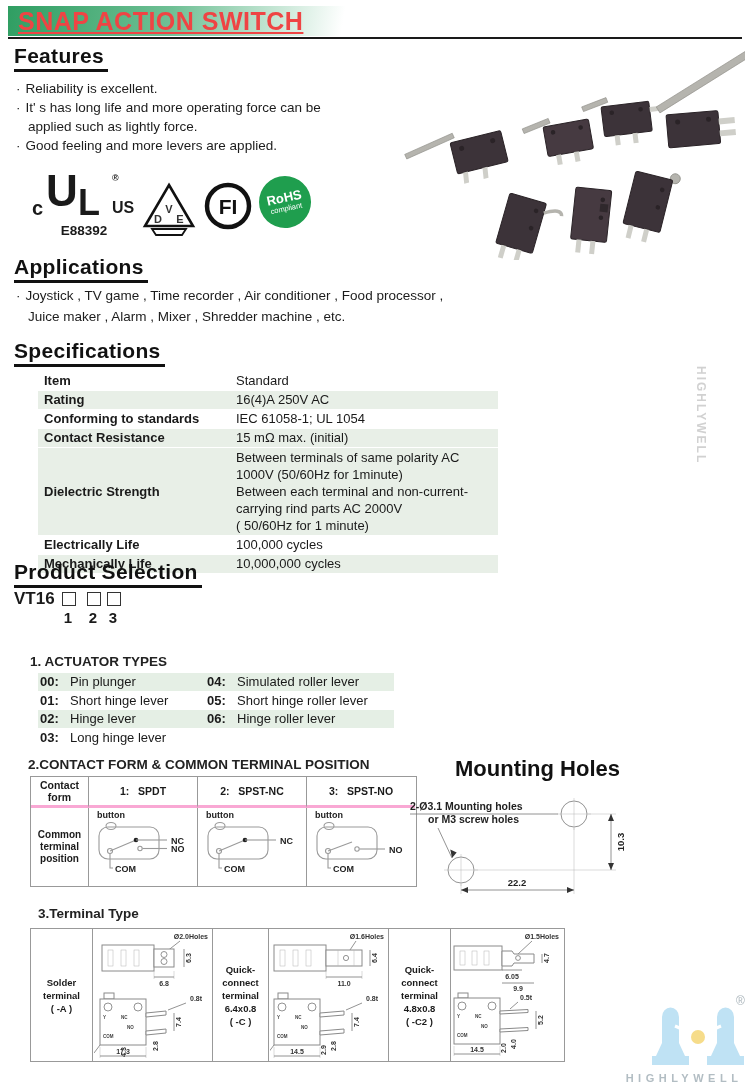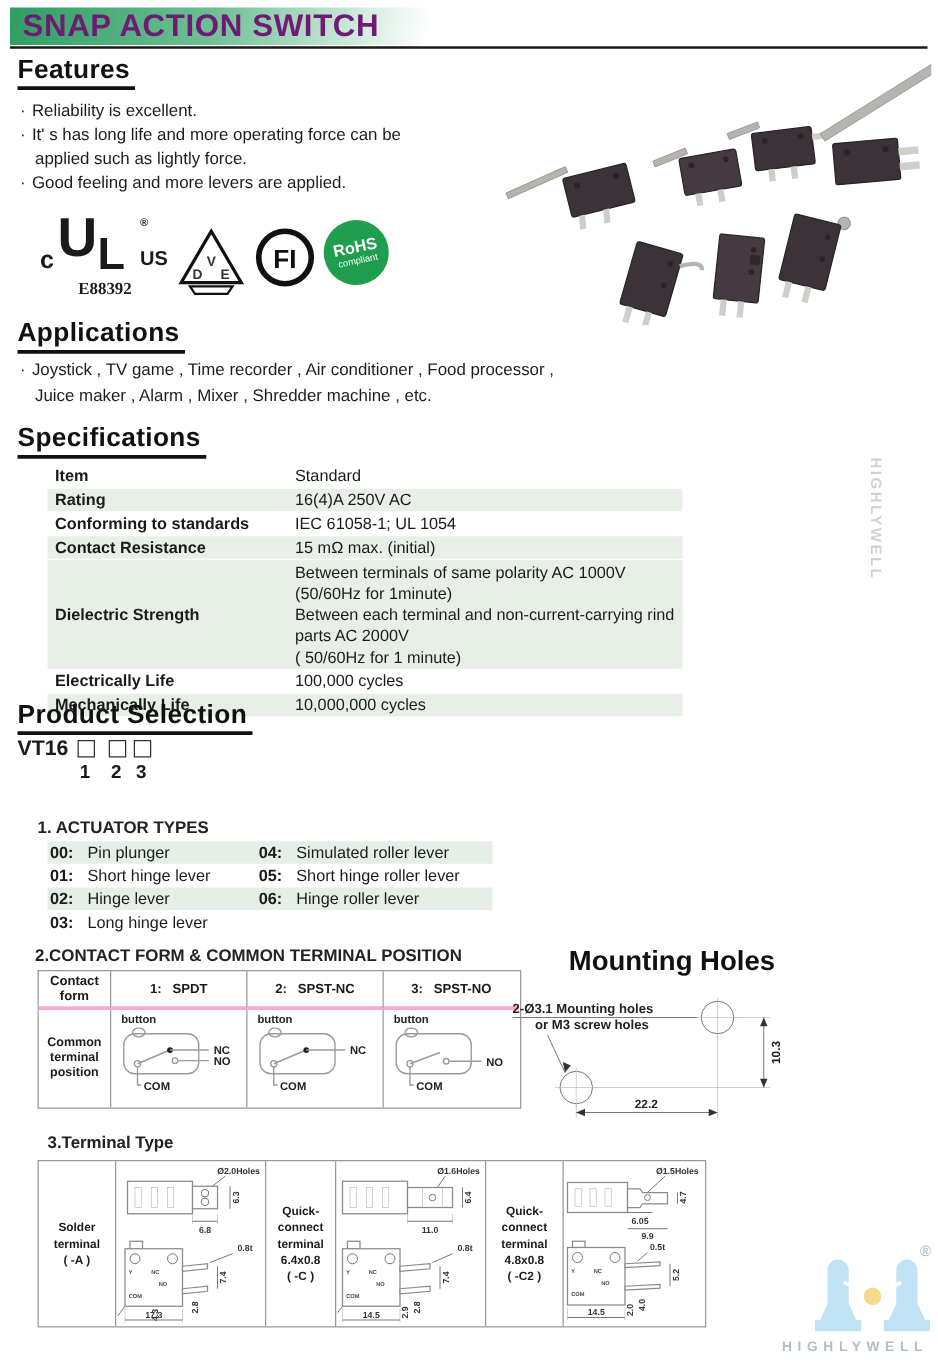--- a/index.html
+++ b/index.html
@@ -3,35 +3,35 @@
 <meta charset="utf-8">
 <style>
   html,body{margin:0;padding:0;background:#fff;}
   #page{position:relative;width:750px;height:1089px;background:#fff;overflow:hidden;
         font-family:"Liberation Sans", sans-serif;color:#1a1a1a;}
   .abs{position:absolute;}
 
   
   .header-bar{left:8px;top:6px;width:362px;height:30px;
     background:linear-gradient(100deg,#2f9e62 0%,#6fc095 45%,#ffffff 92%);}
-  .header-title{left:18px;top:7px;font-size:25px;font-weight:900;letter-spacing:.5px;color:#701a75;}
+  .header-title{left:18px;top:7px;font-size:25px;font-weight:900;letter-spacing:.5px;color:#ef4444;text-decoration:underline;}
   .header-rule{left:8px;top:37px;width:734px;height:2px;background:#1a1a1a;}
 
   
   .sec-h{font-size:21px;font-weight:900;color:#111;border-bottom:3px solid #111;
          padding:0 4px 1px 0;display:inline-block;letter-spacing:.3px;}
   .sub-h{font-size:13.5px;font-weight:bold;color:#222;}
 
   
   .feat-item{font-size:13.5px;line-height:19px;padding-left:12px;text-indent:-12px;
              white-space:pre-line;color:#1c1c1c;}
   .blt{margin-right:5px;}
 
   
-  .spec-table{left:38px;top:372px;width:508px;font-size:13px;}
+  .spec-table{left:38px;top:372px;width:460px;font-size:13px;}
   .spec-row{display:flex;line-height:18px;margin-bottom:1px;align-items:stretch;}
   .spec-row.shaded{background:#e8efe7;}
   .spec-item{width:192px;font-weight:bold;padding-left:6px;flex:none;}
   .spec-std{flex:1;white-space:pre-line;}
   .spec-head .spec-std{font-weight:normal;}
 
   
   .model{font-size:17px;font-weight:bold;}
   .sel-box{position:absolute;width:12px;height:12px;border:1.5px solid #333;background:#fff;}
   .sel-digit{position:absolute;width:14px;text-align:center;font-size:15px;font-weight:bold;}
@@ -76,21 +76,21 @@
   .mnt{font-size:10.5px;font-weight:bold;fill:#222;font-family:"Liberation Sans",sans-serif;}
   .mdim{font-size:9.5px;font-weight:bold;fill:#222;font-family:"Liberation Sans",sans-serif;}
 
   
   .ul-box{left:32px;top:173px;width:112px;height:72px;}
   .ul-c{position:absolute;left:0;top:24px;font-size:20px;font-weight:900;}
   .ul-U{position:absolute;left:14px;top:-4px;font-size:44px;font-weight:900;line-height:44px;}
   .ul-L{position:absolute;left:46px;top:12px;font-size:36px;font-weight:900;line-height:36px;}
   .ul-reg{position:absolute;left:80px;top:0px;font-size:9px;font-weight:bold;}
   .ul-us{position:absolute;left:80px;top:26px;font-size:16px;font-weight:900;}
-  .ul-code{position:absolute;left:2px;top:50px;width:100px;text-align:center;font-size:13.5px;font-weight:bold;font-family:Liberation Serif, serif;}
+  .ul-code{position:absolute;left:2px;top:50px;width:100px;text-align:center;font-size:13.5px;font-weight:bold;}
   .rohs{left:259px;top:176px;width:52px;height:52px;border-radius:50%;background:#1f9e4e;
         color:#fff;display:flex;flex-direction:column;align-items:center;justify-content:center;
         transform:rotate(-12deg);}
   .rohs .r1{font-size:13px;font-weight:bold;line-height:13px;}
   .rohs .r2{font-size:7.5px;line-height:9px;}
 
   
   .watermark{left:694px;top:366px;writing-mode:vertical-rl;font-size:12px;letter-spacing:2px;
              color:#c9c9c9;opacity:.85;font-weight:bold;}
   .brand-reg{left:736px;top:994px;font-size:12px;color:#a9b4ba;}

